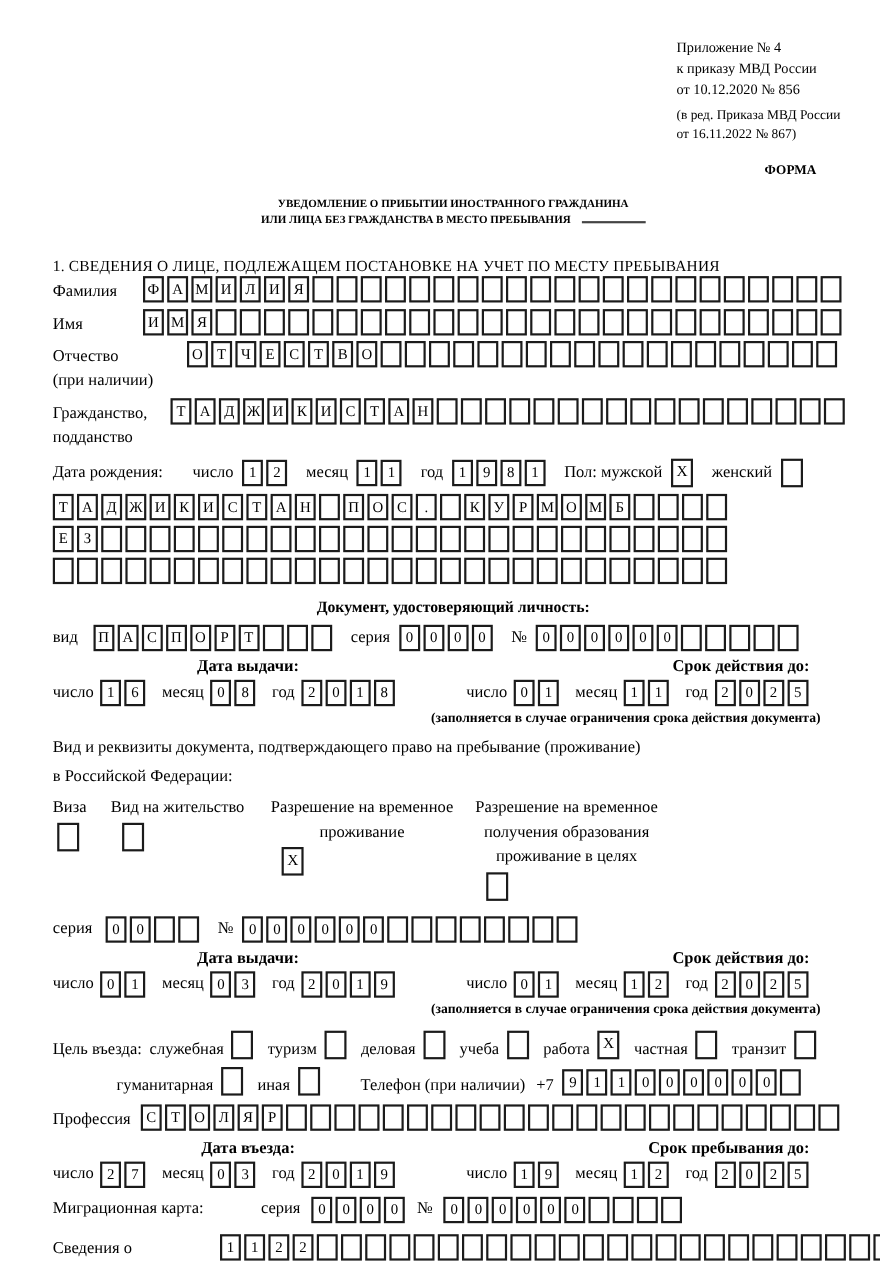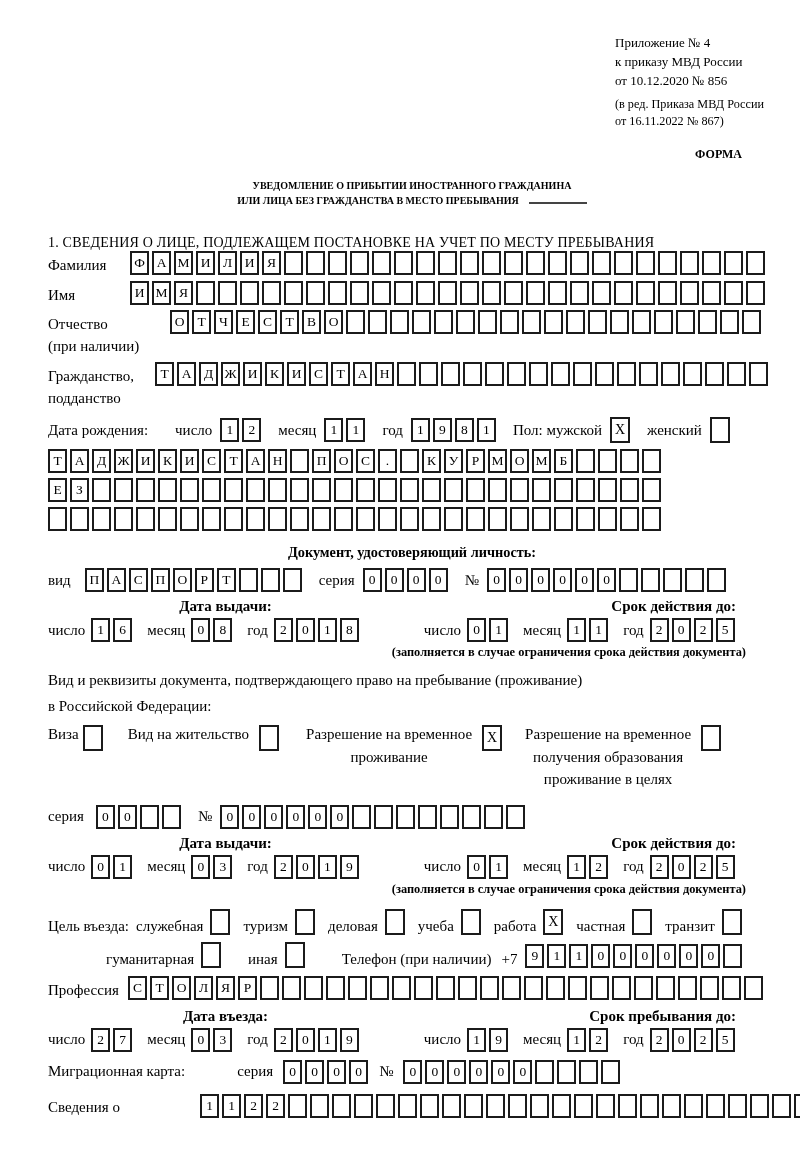--- a/index.html
+++ b/index.html
@@ -54,21 +54,21 @@
   .dates-row { display: flex; align-items: center; margin-top: 3px; }
   .dates-row .grp { display: flex; align-items: center; }
   .dates-row .g2 { margin-left: 62px; }
   .dates-row .t { margin-right: 6px; }
   .dates-row .tm { margin: 0 6px 0 12px; }
   .footnote { text-align: right; font-size: 12.4px; font-weight: bold; margin: 3px 30px 6px 0; }
 
   .intro { margin-top: 8px; line-height: 1.7; }
 
   .opts-row { display: flex; align-items: flex-start; margin-top: 4px; }
-  .opt { display: flex; align-items: flex-start; }
+  .opt { display: flex; align-items: flex-start; flex-direction: column; }
   .opt .olbl { text-align: center; line-height: 1.5; }
   .opt .cells { margin-left: 10px; margin-top: 2px; }
 
   .purpose-row { display: flex; align-items: flex-end; margin-top: 12px; }
   .purpose-row .t { margin-right: 7px; }
   .purpose-row .cells { margin-right: 10px; }
   .purpose2 { margin-left: 58px; margin-top: 7px; }
   .purpose2 .tphone { margin: 0 10px 0 24px; }
   .purpose2 .pfx { margin-right: 8px; }
 
@@ -595,21 +595,21 @@
     <span class="cells cb">
         <span class="cell"></span>
       </span>
   </div>
 
   <div class="purpose-row purpose2">
     <span class="t">гуманитарная</span>
     <span class="cells cb">
         <span class="cell"></span>
       </span>
-    <span class="t" style="margin-left:14px">иная</span>
+    <span class="t" style="">иная</span>
     <span class="cells cb">
         <span class="cell"></span>
       </span>
     <span class="tphone">Телефон (при наличии)</span>
     <span class="pfx">+7</span>
     <span class="cells">
         <span class="cell">9</span>
         <span class="cell">1</span>
         <span class="cell">1</span>
         <span class="cell">0</span>

